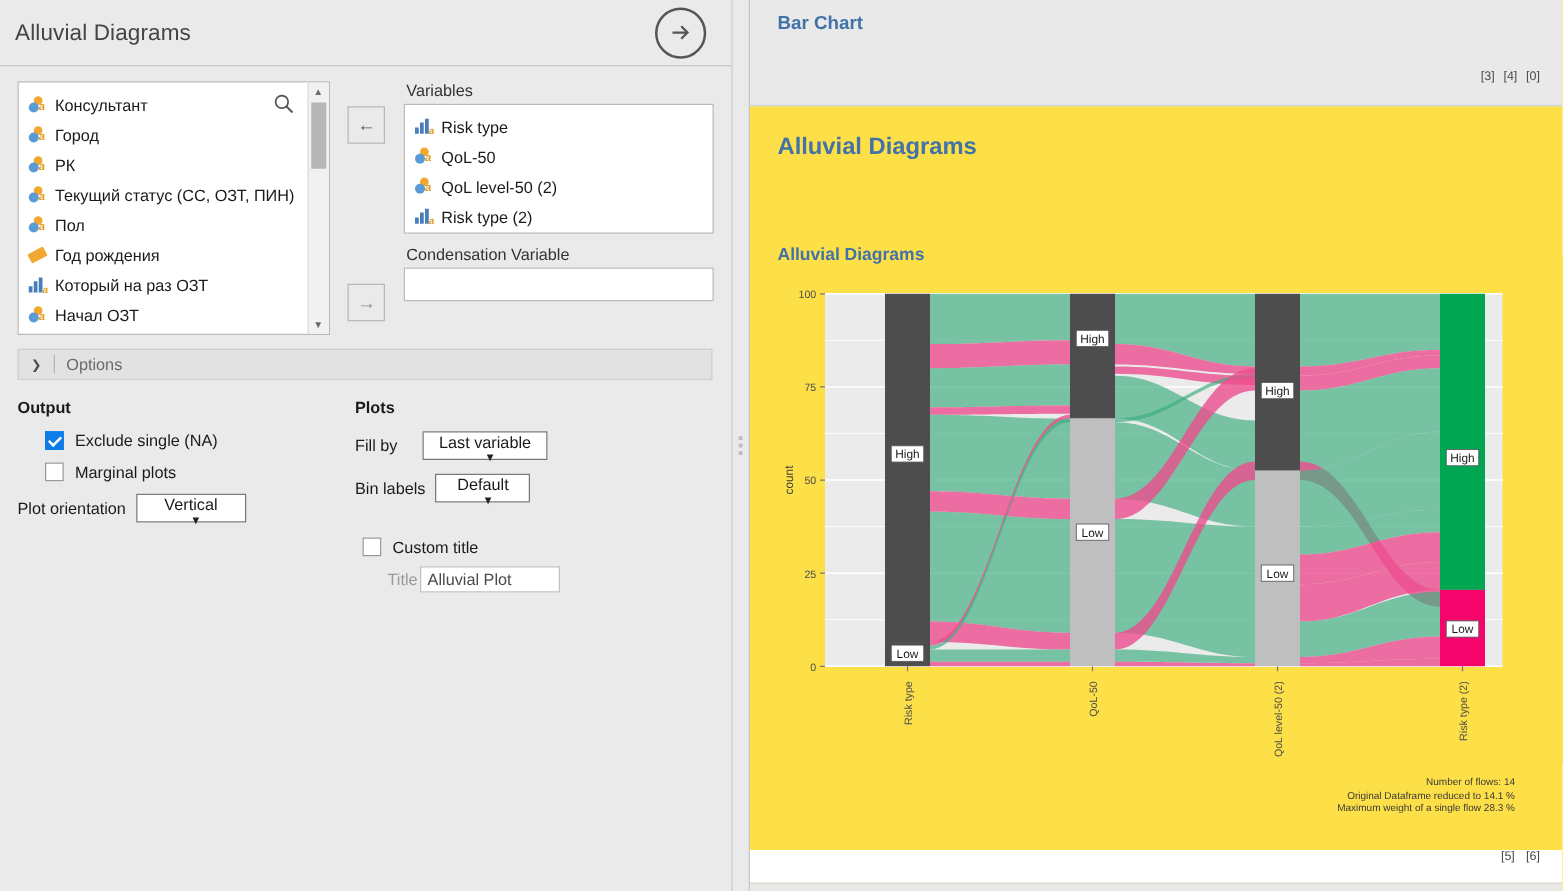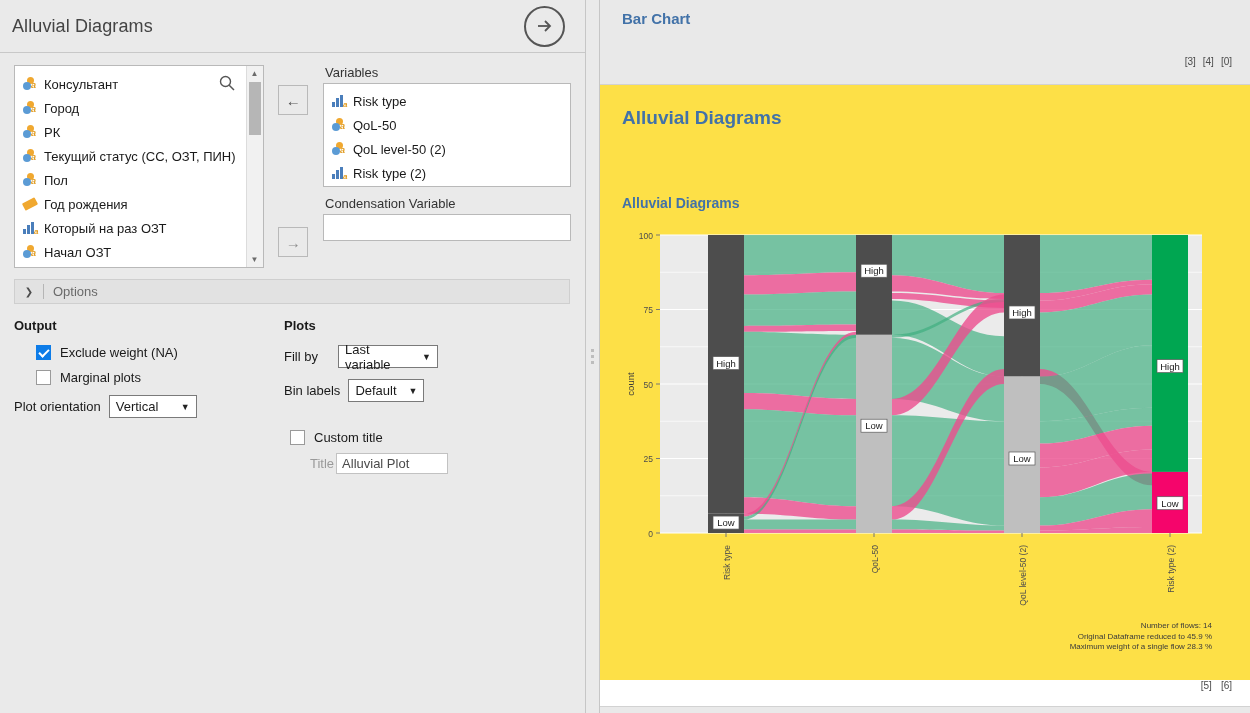--- a/index.html
+++ b/index.html
@@ -75,21 +75,21 @@
   .chk{width:15px;height:15px;border:1px solid #9a9a9a;background:#fff;box-sizing:border-box;
     display:flex;align-items:center;justify-content:center;cursor:pointer;flex:none;}
   .chk.on{background:#0d7ce8;border-color:#0d7ce8;}
   .chk.on:after{content:"";width:8px;height:4px;border-left:2px solid #fff;border-bottom:2px solid #fff;
     transform:rotate(-45deg);margin-top:-2px;}
   .chk-lbl{font-size:13px;}
 
   .sel-row{display:flex;align-items:center;gap:8px;margin-bottom:11px;}
   .sel-lbl{font-size:13px;color:#1a1a1a;}
   .sel{height:23px;border:1px solid #7a7a7a;background:#fff;display:inline-flex;align-items:center;
-    padding:0 6px;font-size:13px;cursor:pointer;box-sizing:border-box;}
+    padding:0 6px;font-size:13px;cursor:pointer;box-sizing:border-box;flex-direction:column;}
   .sel .cv{margin-left:8px;font-size:9px;color:#222;}
 
   .ti-row{display:flex;align-items:center;gap:2px;margin-left:26px;}
   .ti-lbl{color:#9a9a9a;font-size:13px;}
   .ti-box{width:112px;height:21px;background:#ffffff;border:1px solid #c2c2c2;
     display:flex;align-items:center;padding-left:5px;color:#4a4a4a;font-size:13px;box-sizing:border-box;}
 
   
   .splitter{width:13px;height:713px;background:#eaeaea;border-left:1px solid #c6c6c6;border-right:1px solid #c6c6c6;
     display:flex;align-items:center;justify-content:center;cursor:col-resize;flex:none;}
@@ -276,21 +276,21 @@
         <div class="opt-text">Options</div>
       </div>
 
       <div class="panes">
 
         <div class="pane-out">
           <div class="pane-h">Output</div>
 
           <div class="chk-row">
             <div class="chk on"></div>
-            <div class="chk-lbl">Exclude weight (NA)</div>
+            <div class="chk-lbl">Exclude single (NA)</div>
           </div>
 
           <div class="chk-row">
             <div class="chk"></div>
             <div class="chk-lbl">Marginal plots</div>
           </div>
 
           <div class="sel-row" style="margin-left:0;">
             <div class="sel-lbl">Plot orientation</div>
             <div class="sel" style="width:88px;justify-content:space-between;">
@@ -465,21 +465,21 @@
               <rect x="535" y="136.62" width="26" height="13" fill="#ffffff" stroke="#5a5a5a" stroke-width="0.7"></rect>
               <text x="548" y="146.72" text-anchor="middle" font-size="9.5" fill="#1a1a1a" font-family="&quot;Liberation Sans&quot;, sans-serif">High</text>
             </g>
             <g>
               <rect x="535" y="273.7" width="26" height="13" fill="#ffffff" stroke="#5a5a5a" stroke-width="0.7"></rect>
               <text x="548" y="283.8" text-anchor="middle" font-size="9.5" fill="#1a1a1a" font-family="&quot;Liberation Sans&quot;, sans-serif">Low</text>
             </g>
           </svg>
         <div class="foot-note">
           <div>Number of flows: 14</div>
-          <div>Original Dataframe reduced to 45.9 %</div>
+          <div>Original Dataframe reduced to 14.1 %</div>
           <div>Maximum weight of a single flow 28.3 %</div>
         </div>
       </div>
     </div>
 
     <div class="res-foot">
       <div class="refs2">
         <span>[5]</span>
         <span>[6]</span>
       </div>

